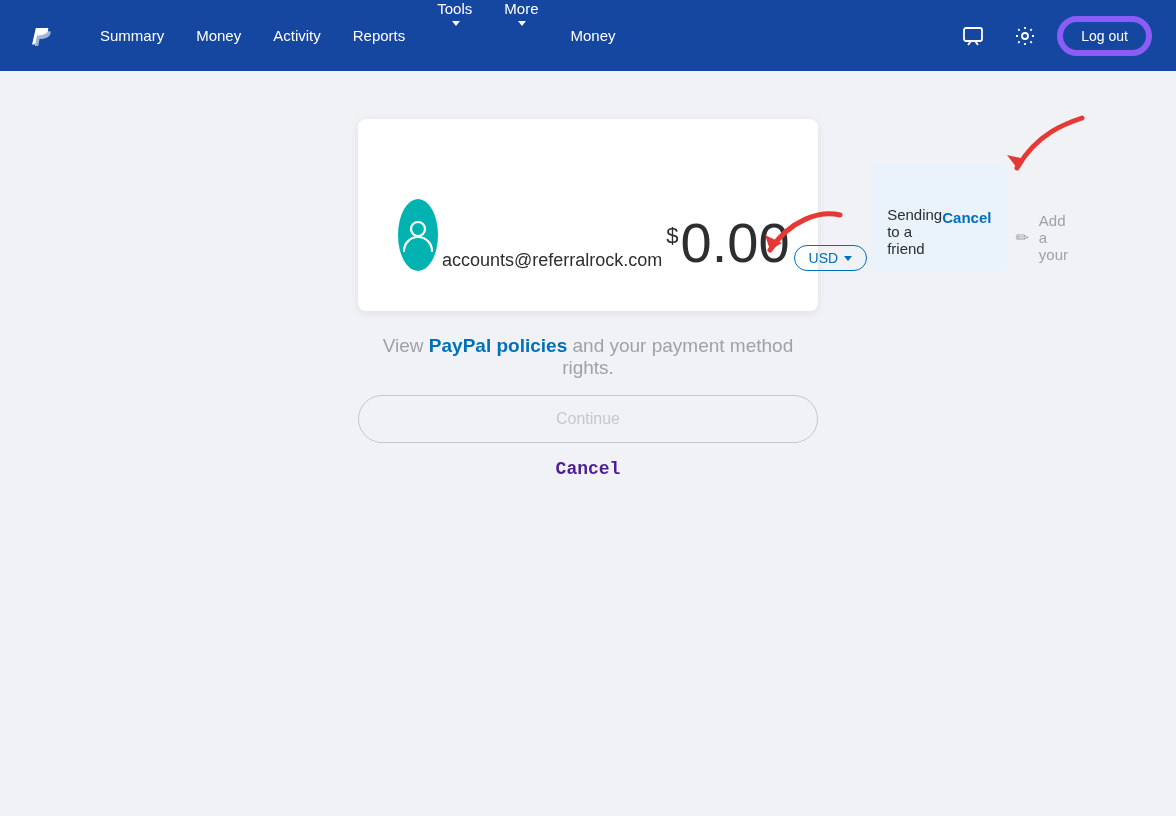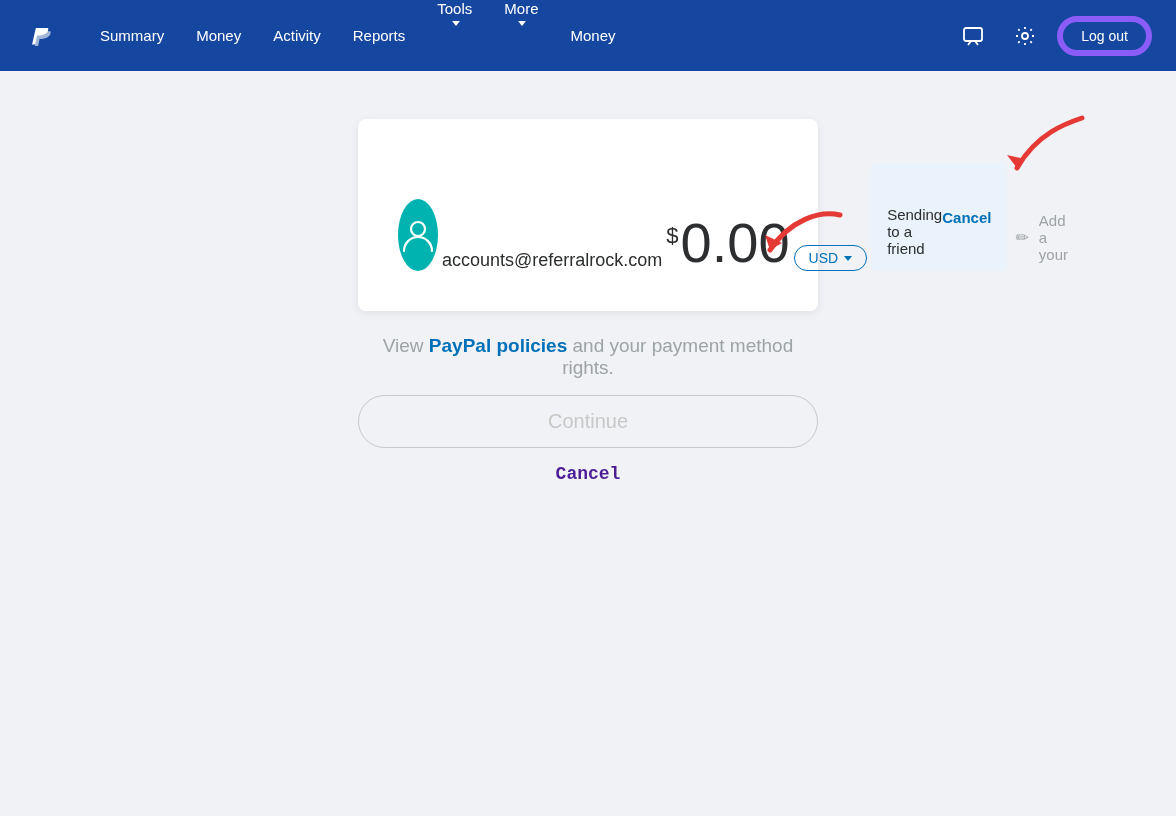--- a/index.html
+++ b/index.html
@@ -255,21 +255,21 @@
       text-decoration: none;
     }
 
     .continue-btn {
       width: 100%;
       padding: 14px;
       border-radius: 30px;
       border: 1.5px solid #c8c8c8;
       background: transparent;
       color: #c8c8c8;
-      font-size: 20px;
+      font-size: 16px;
       font-weight: 500;
       cursor: not-allowed;
       text-align: center;
     }
 
     .cancel-link {
       font-size: 18px;
       color: #4c1d95;
       font-weight: 600;
       cursor: pointer;

